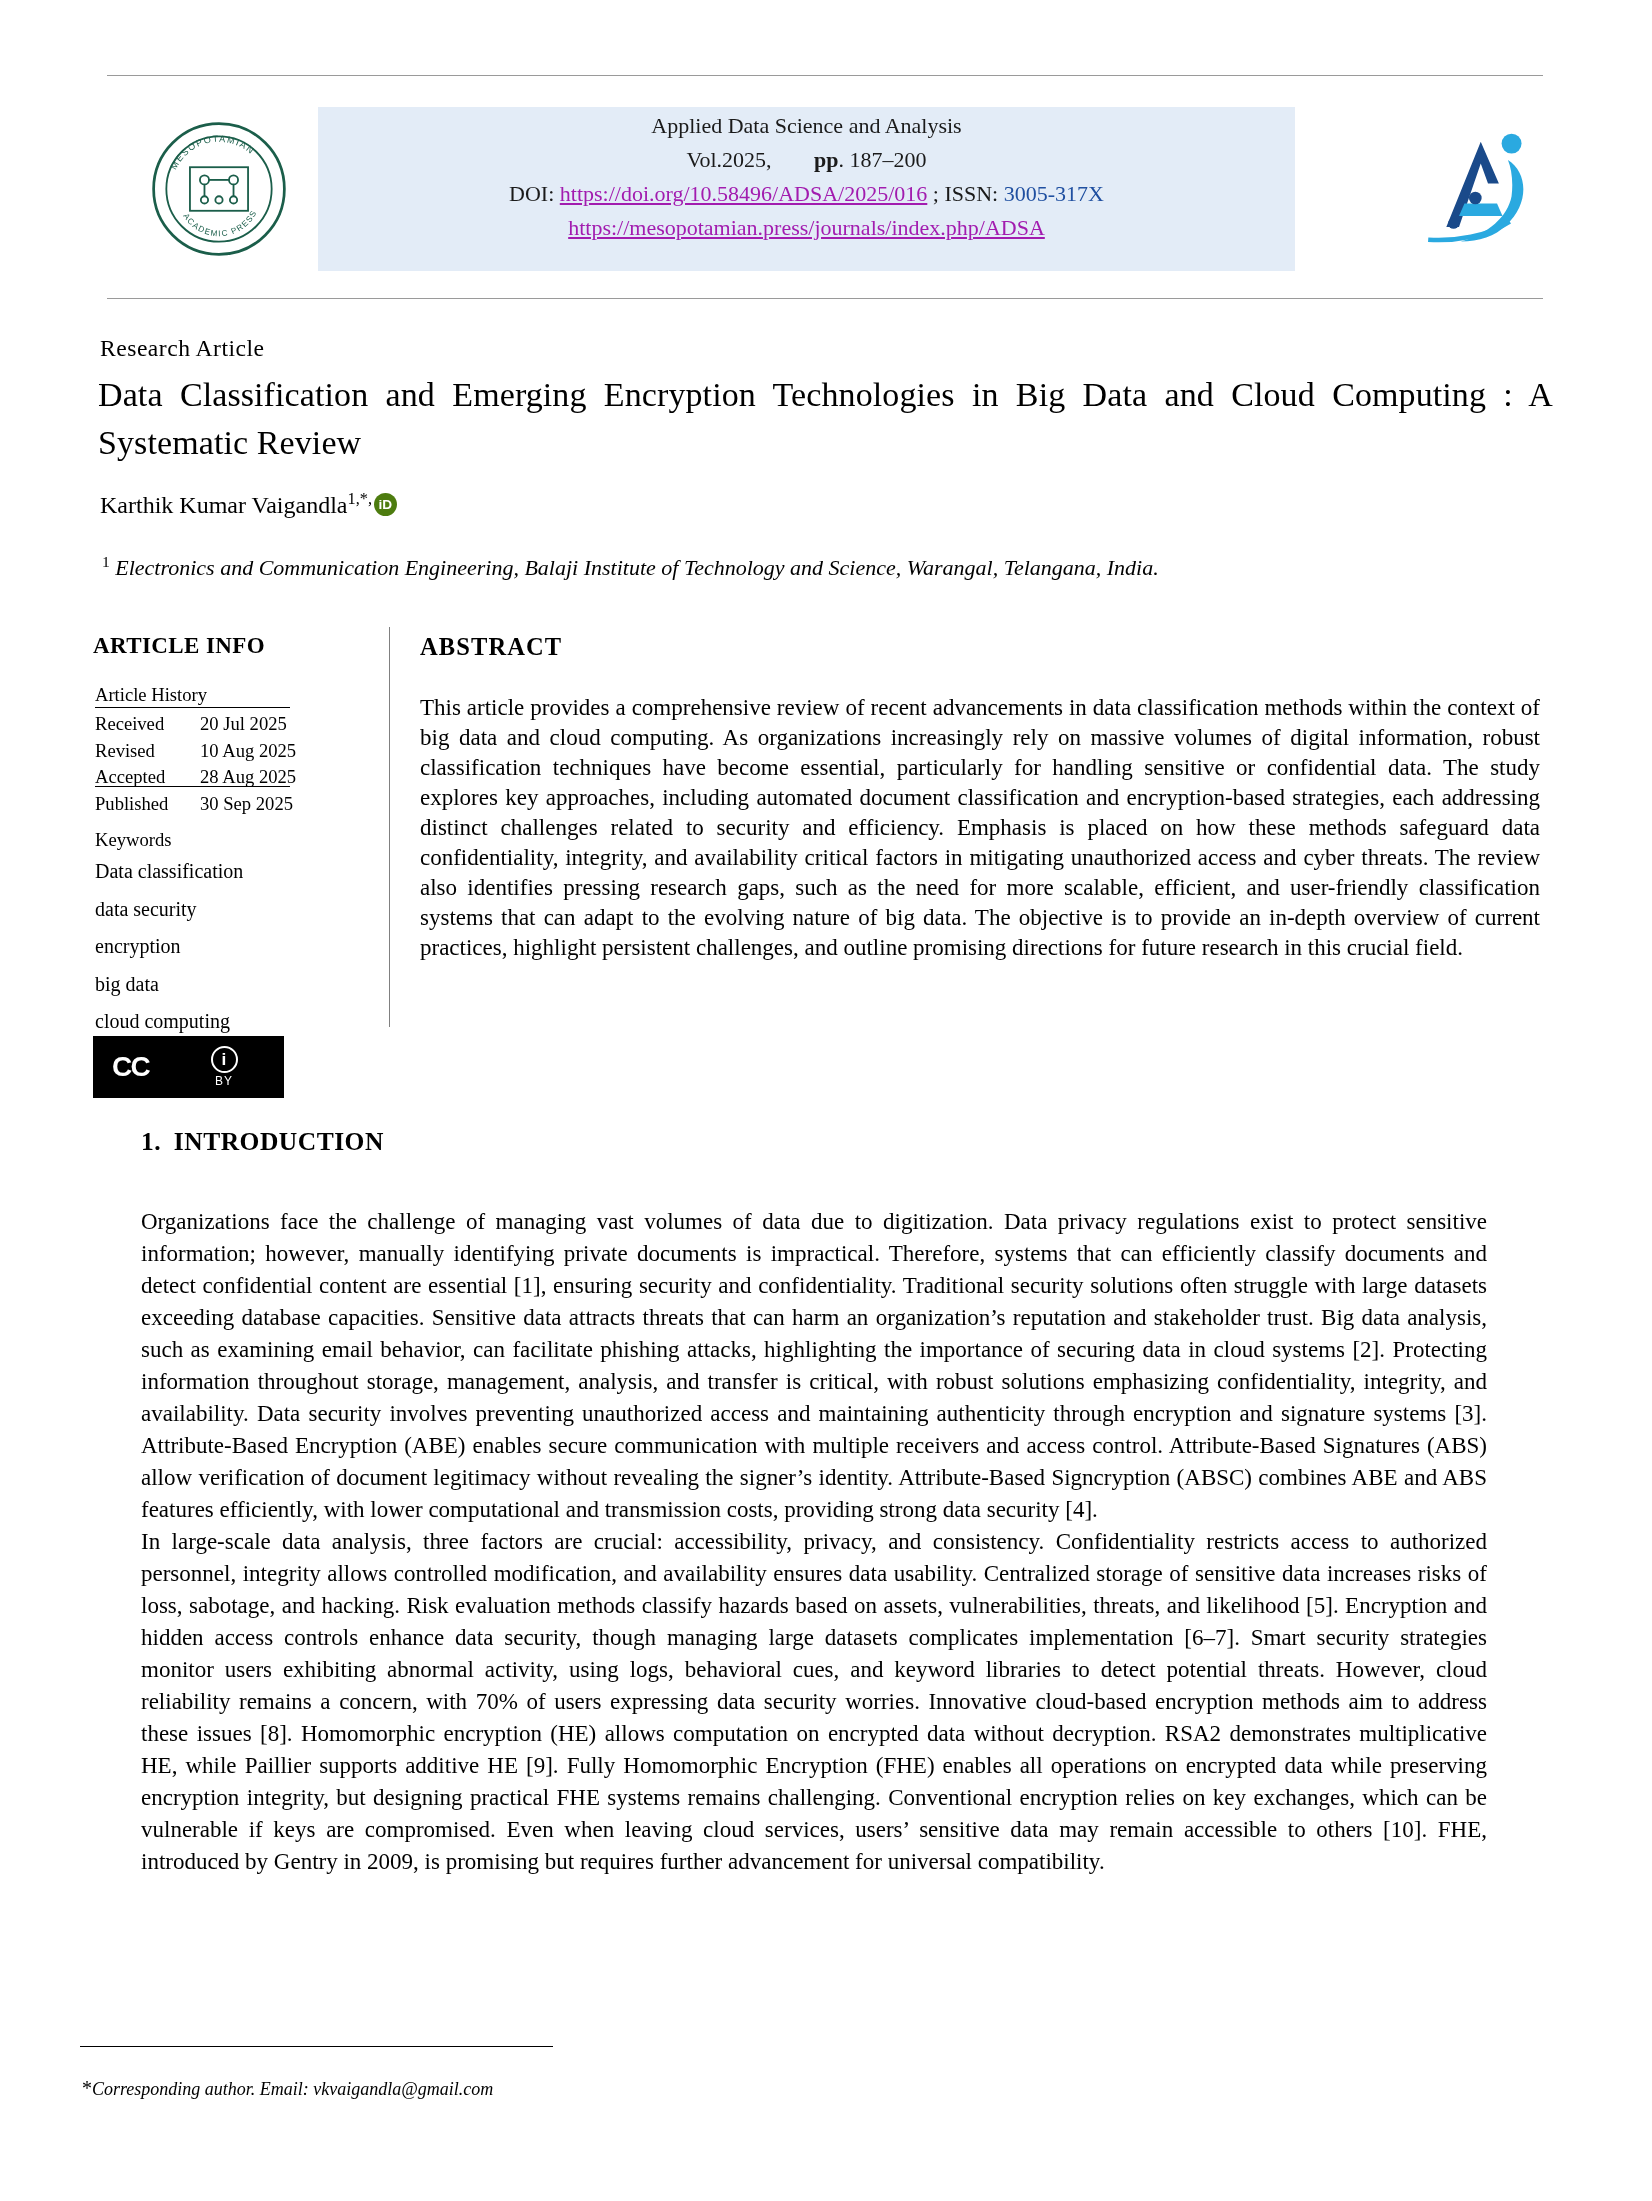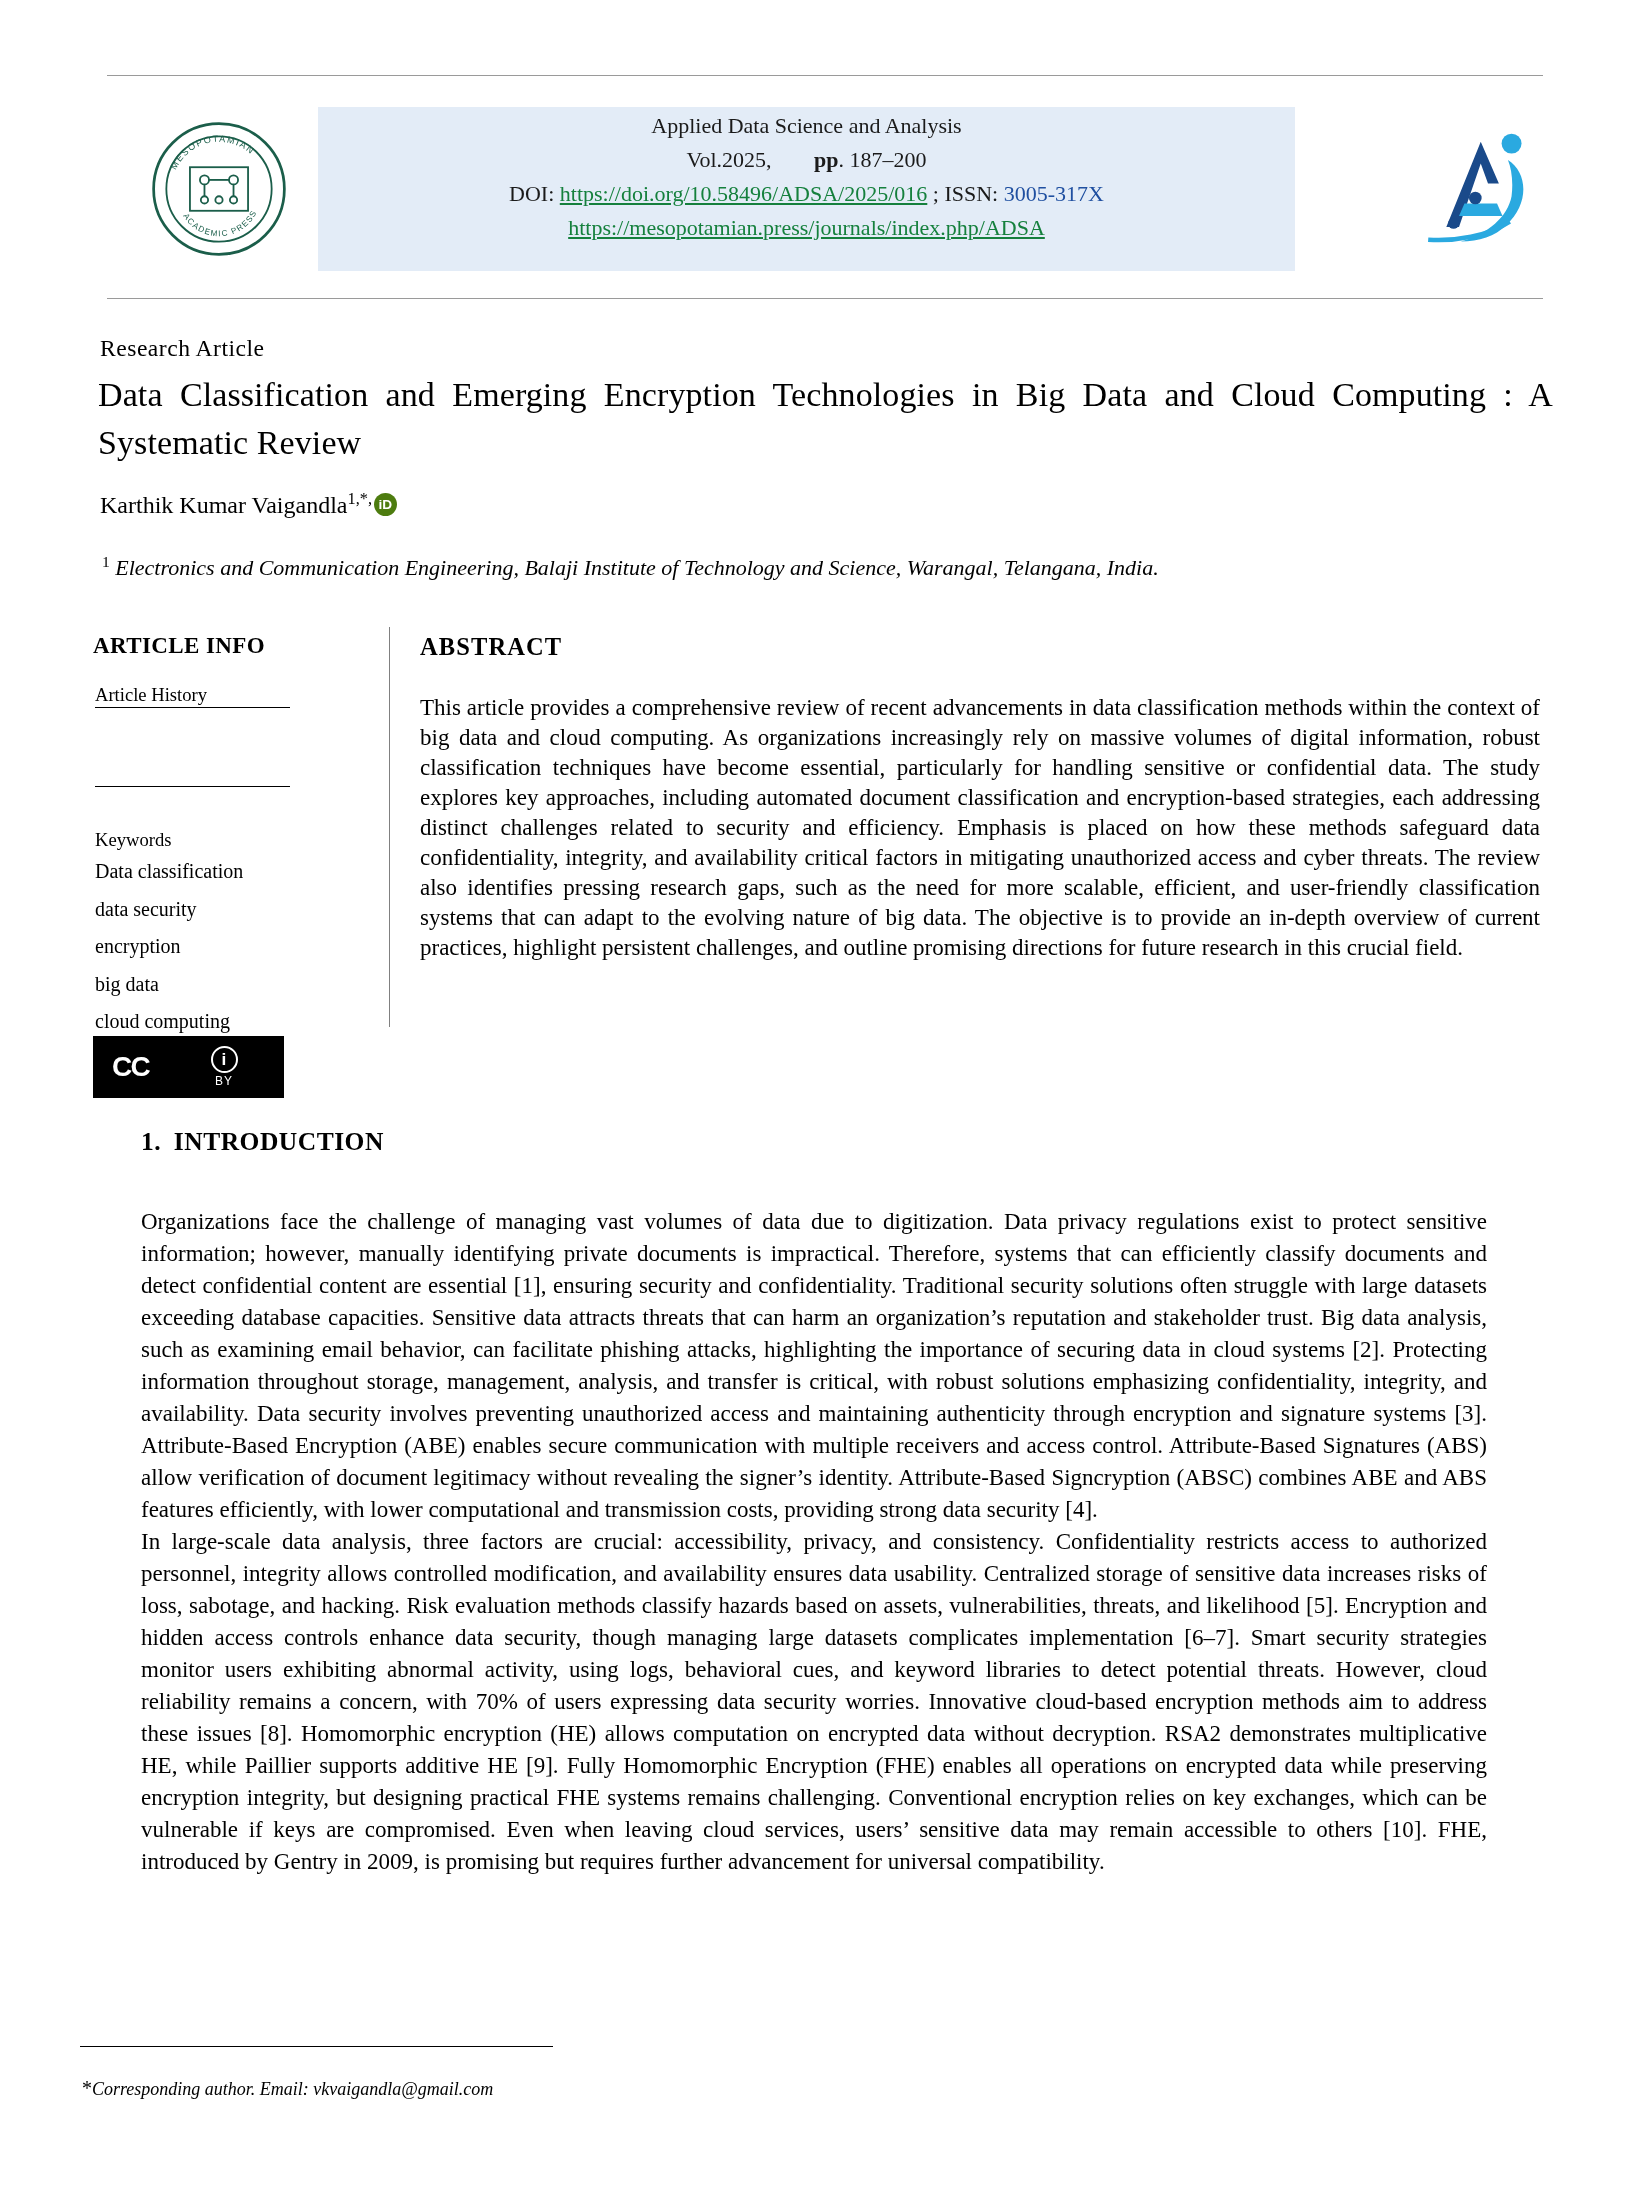--- a/index.html
+++ b/index.html
@@ -53,21 +53,21 @@
     text-align: center;
     padding-top: 2px;
     box-sizing: border-box;
   }
   .header-box div {
     font-size: 22px;
     line-height: 34px;
     color: #1a1a1a;
   }
   .hdr-bold { font-weight: bold; margin-left: 37px; }
-  .lnk { color: #15803d; text-decoration: underline; }
+  .lnk { color: #a21caf; text-decoration: underline; }
   .lnk2 { color: #1f4fa0; text-decoration: none; }
 
   .logo-right {
     position: absolute;
     right: 107px;
     top: 120px;
     width: 145px;
     height: 136px;
   }
 
@@ -346,20 +346,40 @@
     <sup>1</sup> <span>Electronics and Communication Engineering, Balaji Institute of Technology and Science, Warangal, Telangana, India.</span>
   </div>
 
   <div class="divider-v"></div>
 
   <div class="info-head">ARTICLE INFO</div>
   <div class="abstract-head">ABSTRACT</div>
 
   <div class="hist-title">Article History</div>
   <div class="hist-line hl1"></div>
+  <table class="hist-table">
+    <tbody>
+        <tr>
+      <td>Received</td>
+      <td class="v">20 Jul 2025</td>
+    </tr>
+    <tr>
+      <td>Revised</td>
+      <td class="v">10 Aug 2025</td>
+    </tr>
+    <tr>
+      <td>Accepted</td>
+      <td class="v">28 Aug 2025</td>
+    </tr>
+    <tr>
+      <td>Published</td>
+      <td class="v">30 Sep 2025</td>
+    </tr>
+  </tbody>
+    </table>
   <div class="hist-line hl2"></div>
 
   <div class="kw-title">Keywords</div>
   <div class="kw-list">
     <div>Data classification</div>
     <div>data security</div>
     <div>encryption</div>
     <div>big data</div>
     <div>cloud computing</div>
   </div>

